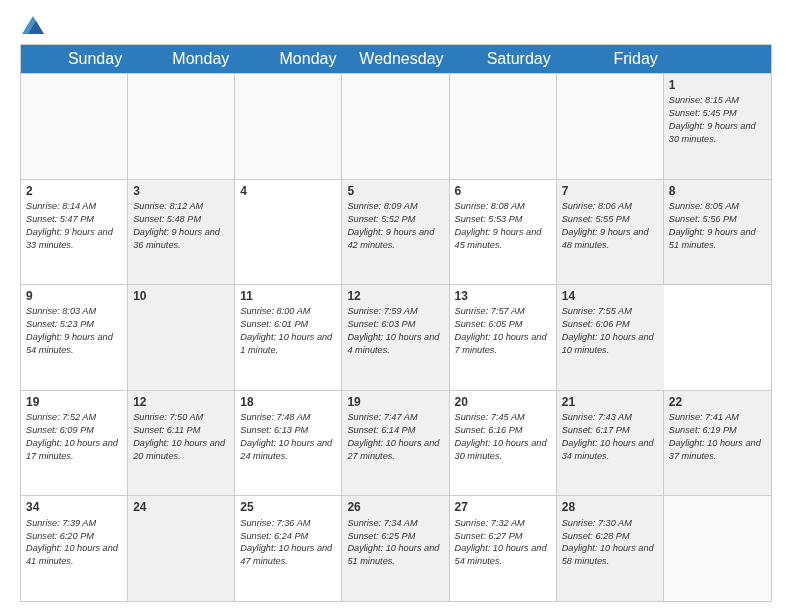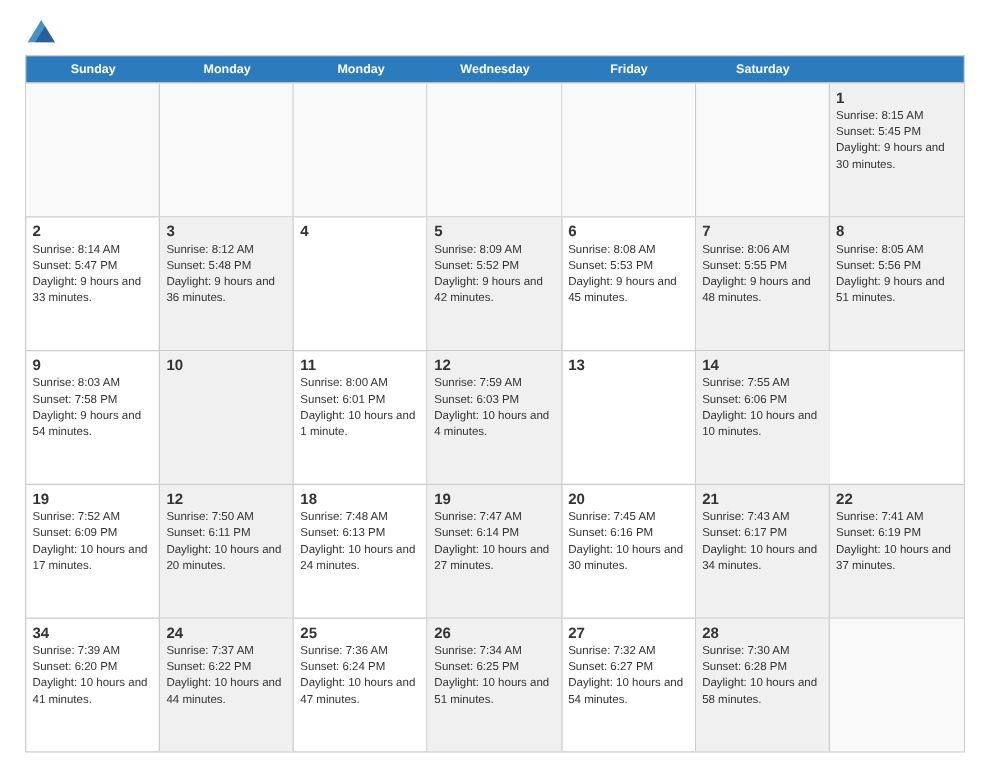--- a/index.html
+++ b/index.html
@@ -60,24 +60,24 @@
       flex-direction: column;
       border: 1px solid #ccc;
     }
     .cal-header {
       display: grid;
       grid-template-columns: repeat(7, 1fr);
       background: #2b7bbd;
     }
     .cal-header-cell {
       color: #fff;
-      font-size: 10px;
-      font-weight: bold;
+      font-size: 16px;
+      font-weight: normal;
       padding: 5px 6px;
-      text-align: center;
+      text-align: right;
     }
     .cal-body {
       display: flex;
       flex-direction: column;
       flex: 1;
     }
     .cal-row {
       display: grid;
       grid-template-columns: repeat(7, 1fr);
       flex: 1;
@@ -97,20 +97,21 @@
     .cal-cell.shaded { background: #f0f0f0; }
     .day-num {
       font-size: 12px;
       font-weight: bold;
       display: block;
       margin-bottom: 1px;
     }
     .cell-text {
       font-size: 9.2px;
       line-height: 1.3;
+      font-style: italic;
     }
   </style>
 </head>
 <body>
 
 <div class="page">
   <div class="header">
     <div class="logo">
       <div class="logo-text">
         <span class="logo-general"></span>
@@ -126,22 +127,22 @@
       <div class="location"></div>
     </div>
   </div>
 
   <div class="calendar">
     <div class="cal-header">
     <div class="cal-header-cell">Sunday</div>
         <div class="cal-header-cell">Monday</div>
         <div class="cal-header-cell">Monday</div>
         <div class="cal-header-cell">Wednesday</div>
+        <div class="cal-header-cell">Saturday</div>
         <div class="cal-header-cell">Friday</div>
-        <div class="cal-header-cell">Saturday</div>
       </div>
     <div class="cal-body">
     <div class="cal-row">
           <div class="cal-cell empty"></div>
           <div class="cal-cell empty"></div>
           <div class="cal-cell empty"></div>
           <div class="cal-cell empty"></div>
           <div class="cal-cell empty"></div>
           <div class="cal-cell empty"></div>
           <div class="cal-cell shaded"><span class="day-num">1</span><span class="cell-text">Sunrise: 8:15 AM
@@ -164,30 +165,32 @@
 Daylight: 9 hours and 45 minutes.</span></div>
           <div class="cal-cell shaded"><span class="day-num">7</span><span class="cell-text">Sunrise: 8:06 AM
 Sunset: 5:55 PM
 Daylight: 9 hours and 48 minutes.</span></div>
           <div class="cal-cell shaded"><span class="day-num">8</span><span class="cell-text">Sunrise: 8:05 AM
 Sunset: 5:56 PM
 Daylight: 9 hours and 51 minutes.</span></div>
         </div>
         <div class="cal-row">
           <div class="cal-cell"><span class="day-num">9</span><span class="cell-text">Sunrise: 8:03 AM
-Sunset: 7:58 PM
+Sunset: 5:23 PM
 Daylight: 9 hours and 54 minutes.</span></div>
           <div class="cal-cell shaded"><span class="day-num">10</span></div>
           <div class="cal-cell"><span class="day-num">11</span><span class="cell-text">Sunrise: 8:00 AM
 Sunset: 6:01 PM
 Daylight: 10 hours and 1 minute.</span></div>
           <div class="cal-cell shaded"><span class="day-num">12</span><span class="cell-text">Sunrise: 7:59 AM
 Sunset: 6:03 PM
 Daylight: 10 hours and 4 minutes.</span></div>
-          <div class="cal-cell"><span class="day-num">13</span></div>
+          <div class="cal-cell"><span class="day-num">13</span><span class="cell-text">Sunrise: 7:57 AM
+Sunset: 6:05 PM
+Daylight: 10 hours and 7 minutes.</span></div>
           <div class="cal-cell shaded"><span class="day-num">14</span><span class="cell-text">Sunrise: 7:55 AM
 Sunset: 6:06 PM
 Daylight: 10 hours and 10 minutes.</span></div>
         </div>
         <div class="cal-row">
           <div class="cal-cell"><span class="day-num">19</span><span class="cell-text">Sunrise: 7:52 AM
 Sunset: 6:09 PM
 Daylight: 10 hours and 17 minutes.</span></div>
           <div class="cal-cell shaded"><span class="day-num">12</span><span class="cell-text">Sunrise: 7:50 AM
 Sunset: 6:11 PM
@@ -205,23 +208,21 @@
 Sunset: 6:17 PM
 Daylight: 10 hours and 34 minutes.</span></div>
           <div class="cal-cell shaded"><span class="day-num">22</span><span class="cell-text">Sunrise: 7:41 AM
 Sunset: 6:19 PM
 Daylight: 10 hours and 37 minutes.</span></div>
         </div>
         <div class="cal-row">
           <div class="cal-cell"><span class="day-num">34</span><span class="cell-text">Sunrise: 7:39 AM
 Sunset: 6:20 PM
 Daylight: 10 hours and 41 minutes.</span></div>
-          <div class="cal-cell shaded"><span class="day-num">24</span><span class="cell-text">Sunrise: 7:37 AM
-Sunset: 6:22 PM
-Daylight: 10 hours and 44 minutes.</span></div>
+          <div class="cal-cell shaded"><span class="day-num">24</span></div>
           <div class="cal-cell"><span class="day-num">25</span><span class="cell-text">Sunrise: 7:36 AM
 Sunset: 6:24 PM
 Daylight: 10 hours and 47 minutes.</span></div>
           <div class="cal-cell shaded"><span class="day-num">26</span><span class="cell-text">Sunrise: 7:34 AM
 Sunset: 6:25 PM
 Daylight: 10 hours and 51 minutes.</span></div>
           <div class="cal-cell"><span class="day-num">27</span><span class="cell-text">Sunrise: 7:32 AM
 Sunset: 6:27 PM
 Daylight: 10 hours and 54 minutes.</span></div>
           <div class="cal-cell shaded"><span class="day-num">28</span><span class="cell-text">Sunrise: 7:30 AM

